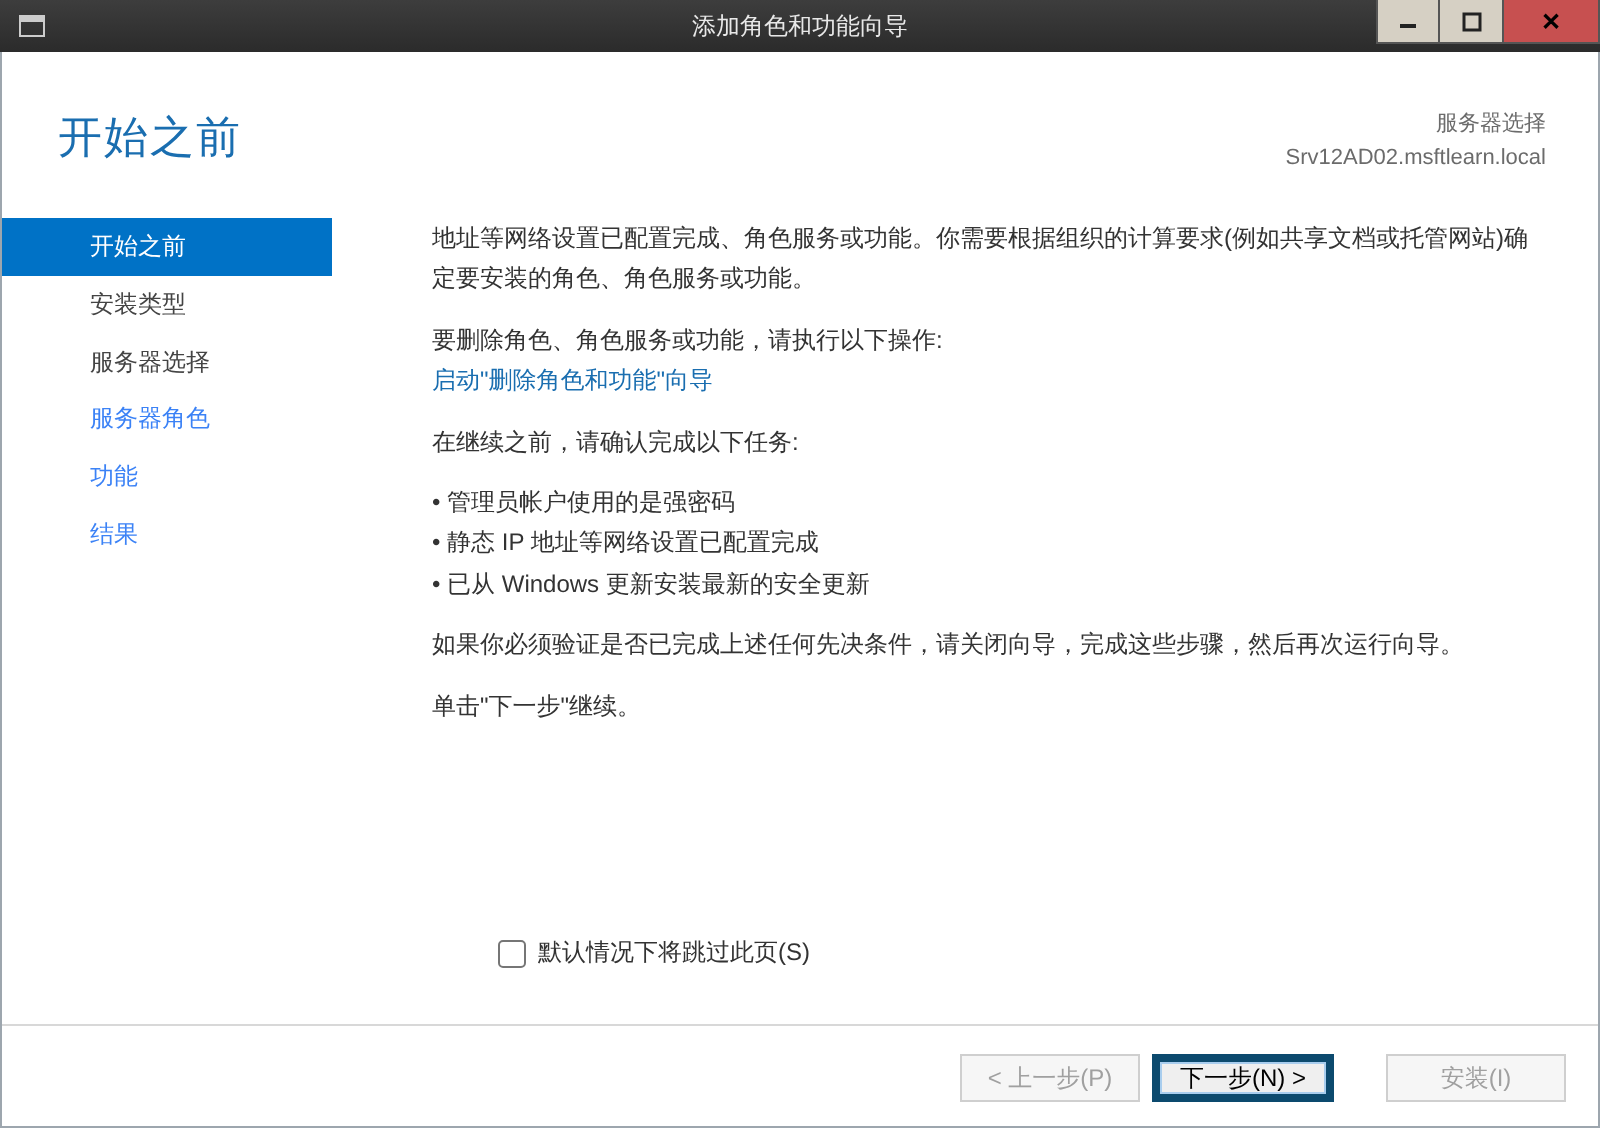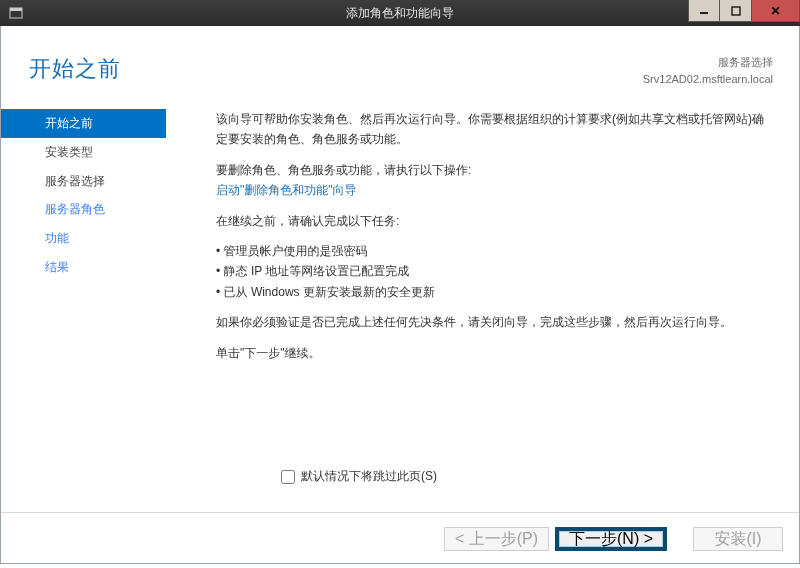--- a/index.html
+++ b/index.html
@@ -132,21 +132,20 @@
     }
     .skip-row {
       position: absolute;
       left: 248px;
       bottom: 78px;
       display: flex;
       align-items: center;
       gap: 6px;
       font-size: 12px;
       color: #333;
-      margin-left: 32px;
     }
     .skip-row input[type="checkbox"] {
       width: 14px;
       height: 14px;
     }
     .divider {
       position: absolute;
       left: 0;
       right: 0;
       bottom: 50px;
@@ -155,21 +154,21 @@
     .footer {
       position: absolute;
       right: 16px;
       bottom: 12px;
       display: flex;
       gap: 6px;
     }
     .btn {
       min-width: 90px;
       height: 24px;
-      font-size: 16px;
+      font-size: 12px;
       border: 1px solid #a0a0a0;
       background: #efefef;
       display: inline-flex;
       align-items: center;
       justify-content: center;
       padding: 0 10px;
       cursor: pointer;
     }
     .btn.disabled {
       color: #a0a0a0;
@@ -222,21 +221,21 @@
     <div class="sidebar">
       <div class="sidebar-item active">开始之前</div>
       <div class="sidebar-item dark">安装类型</div>
       <div class="sidebar-item dark">服务器选择</div>
       <div class="sidebar-item disabled">服务器角色</div>
       <div class="sidebar-item disabled">功能</div>
       <div class="sidebar-item disabled">结果</div>
     </div>
 
     <div class="content-pane">
-      <p>该向导可帮助你安装角色、然后再次运行向导。你需要根据组织的计算要求(例如共享文档或托管网站)确定要安装的角色、角色服务或功能。</p>
+      <p>地址等网络设置已配置完成、角色服务或功能。你需要根据组织的计算要求(例如共享文档或托管网站)确定要安装的角色、角色服务或功能。</p>
       <p style="margin-bottom:0">要删除角色、角色服务或功能，请执行以下操作:</p>
       <p><span class="link-text">启动"删除角色和功能"向导</span></p>
       <p>在继续之前，请确认完成以下任务:</p>
       <ul class="bullet-list">
         <li>管理员帐户使用的是强密码</li>
         <li>静态 IP 地址等网络设置已配置完成</li>
         <li>已从 Windows 更新安装最新的安全更新</li>
       </ul>
       <p>如果你必须验证是否已完成上述任何先决条件，请关闭向导，完成这些步骤，然后再次运行向导。</p>
       <p>单击"下一步"继续。</p>

